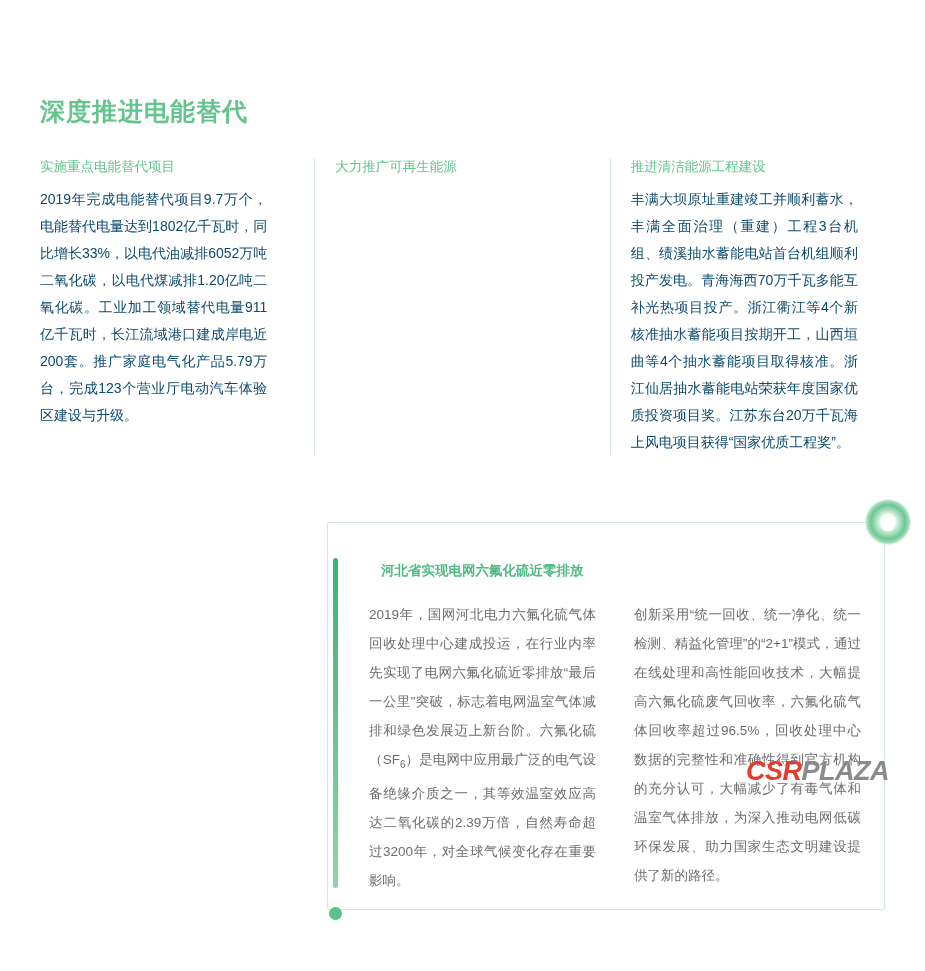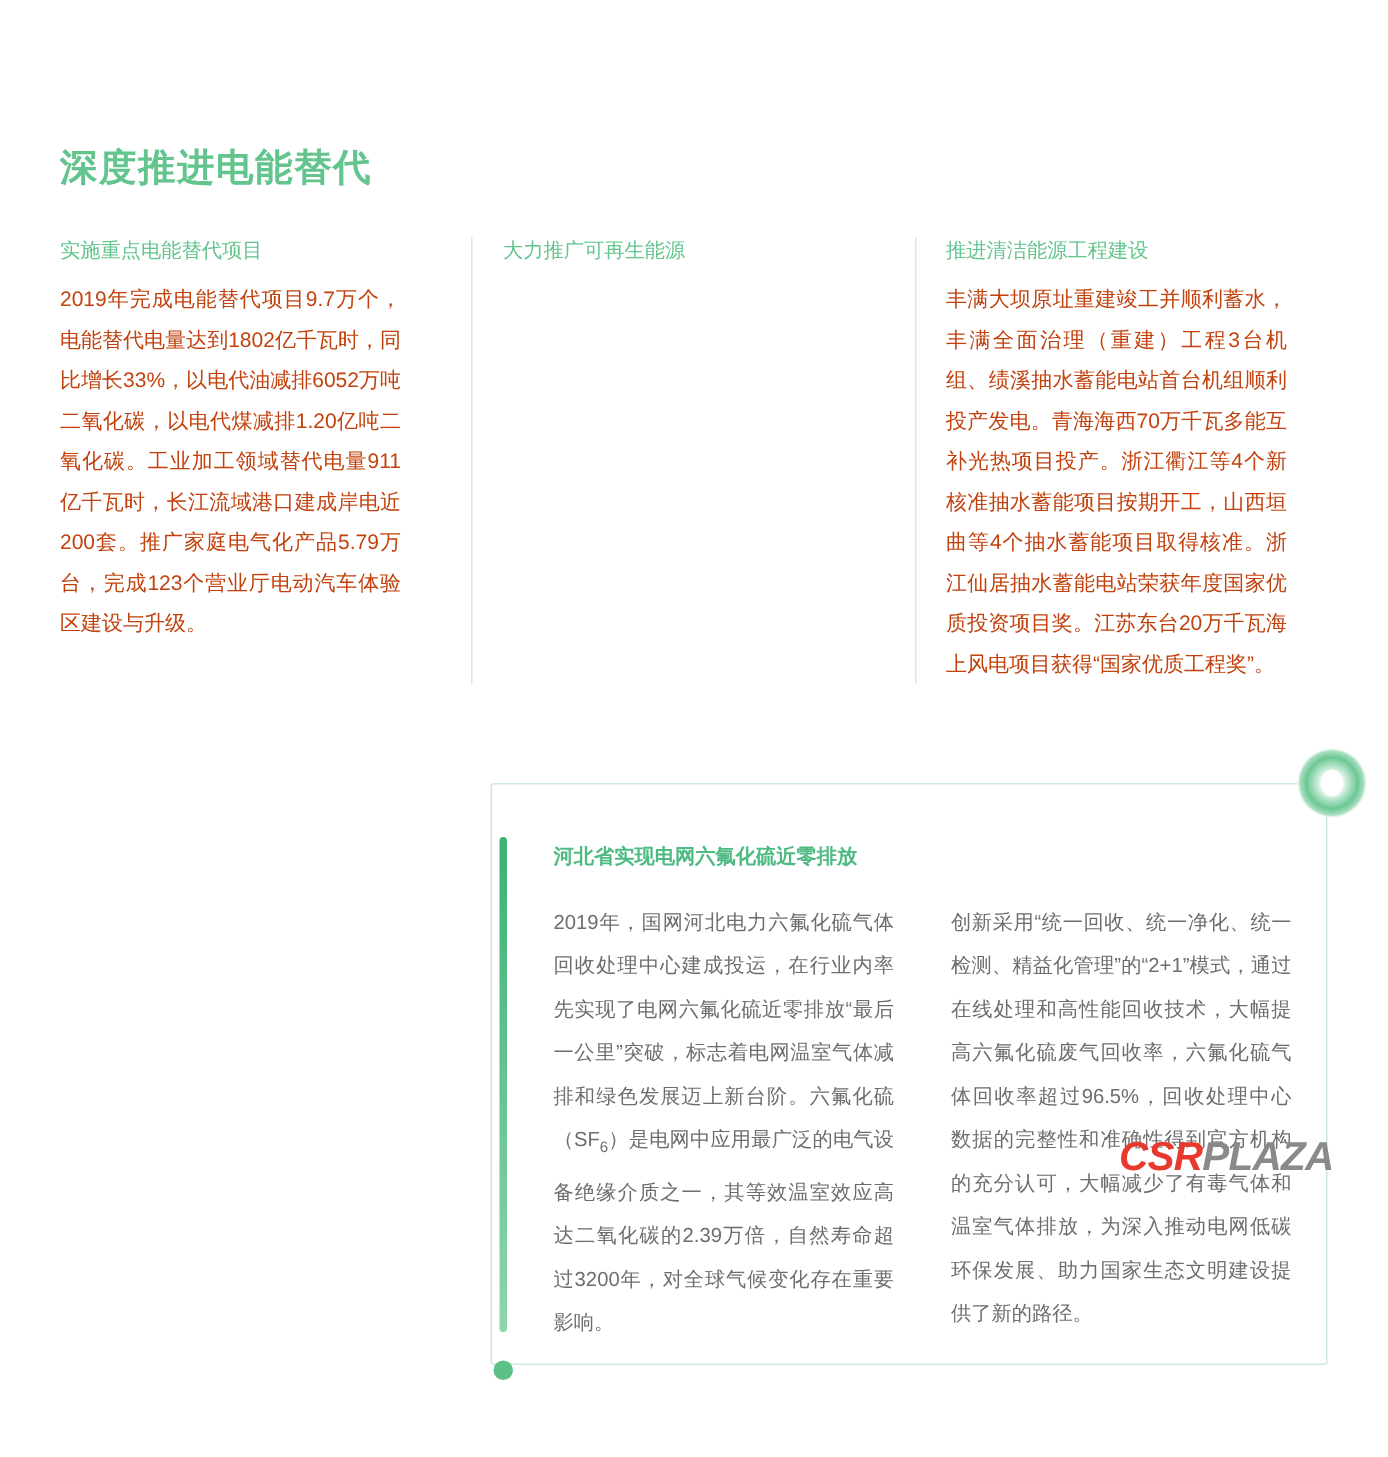--- a/index.html
+++ b/index.html
@@ -50,21 +50,21 @@
   }
   .col-head {
     color: #63c48d;
     font-size: 13.5px;
     margin-bottom: 9px;
     line-height: 1.4;
   }
   .col-body {
     font-size: 14px;
     line-height: 27px;
-    color: #c2410c;
+    color: #0c4a6e;
     text-align: justify;
   }
   
   .card-wrap {
     position: absolute;
     left: 327px;
     top: 522px;
     width: 561px;
     height: 392px;
   }
@@ -112,21 +112,21 @@
     left: 15px;
     top: 13px;
     width: 14px;
     height: 18px;
     border-radius: 50% 50% 45% 45%;
     background: #ffffff;
     opacity: .85;
   }
   .card-title {
     position: absolute;
-    left: 42px;
+    left: 54px;
     top: 40px;
     font-size: 13.5px;
     font-weight: bold;
     color: #4fbb83;
   }
   .card-cols {
     position: absolute;
     left: 42px;
     top: 78px;
     width: 492px;

